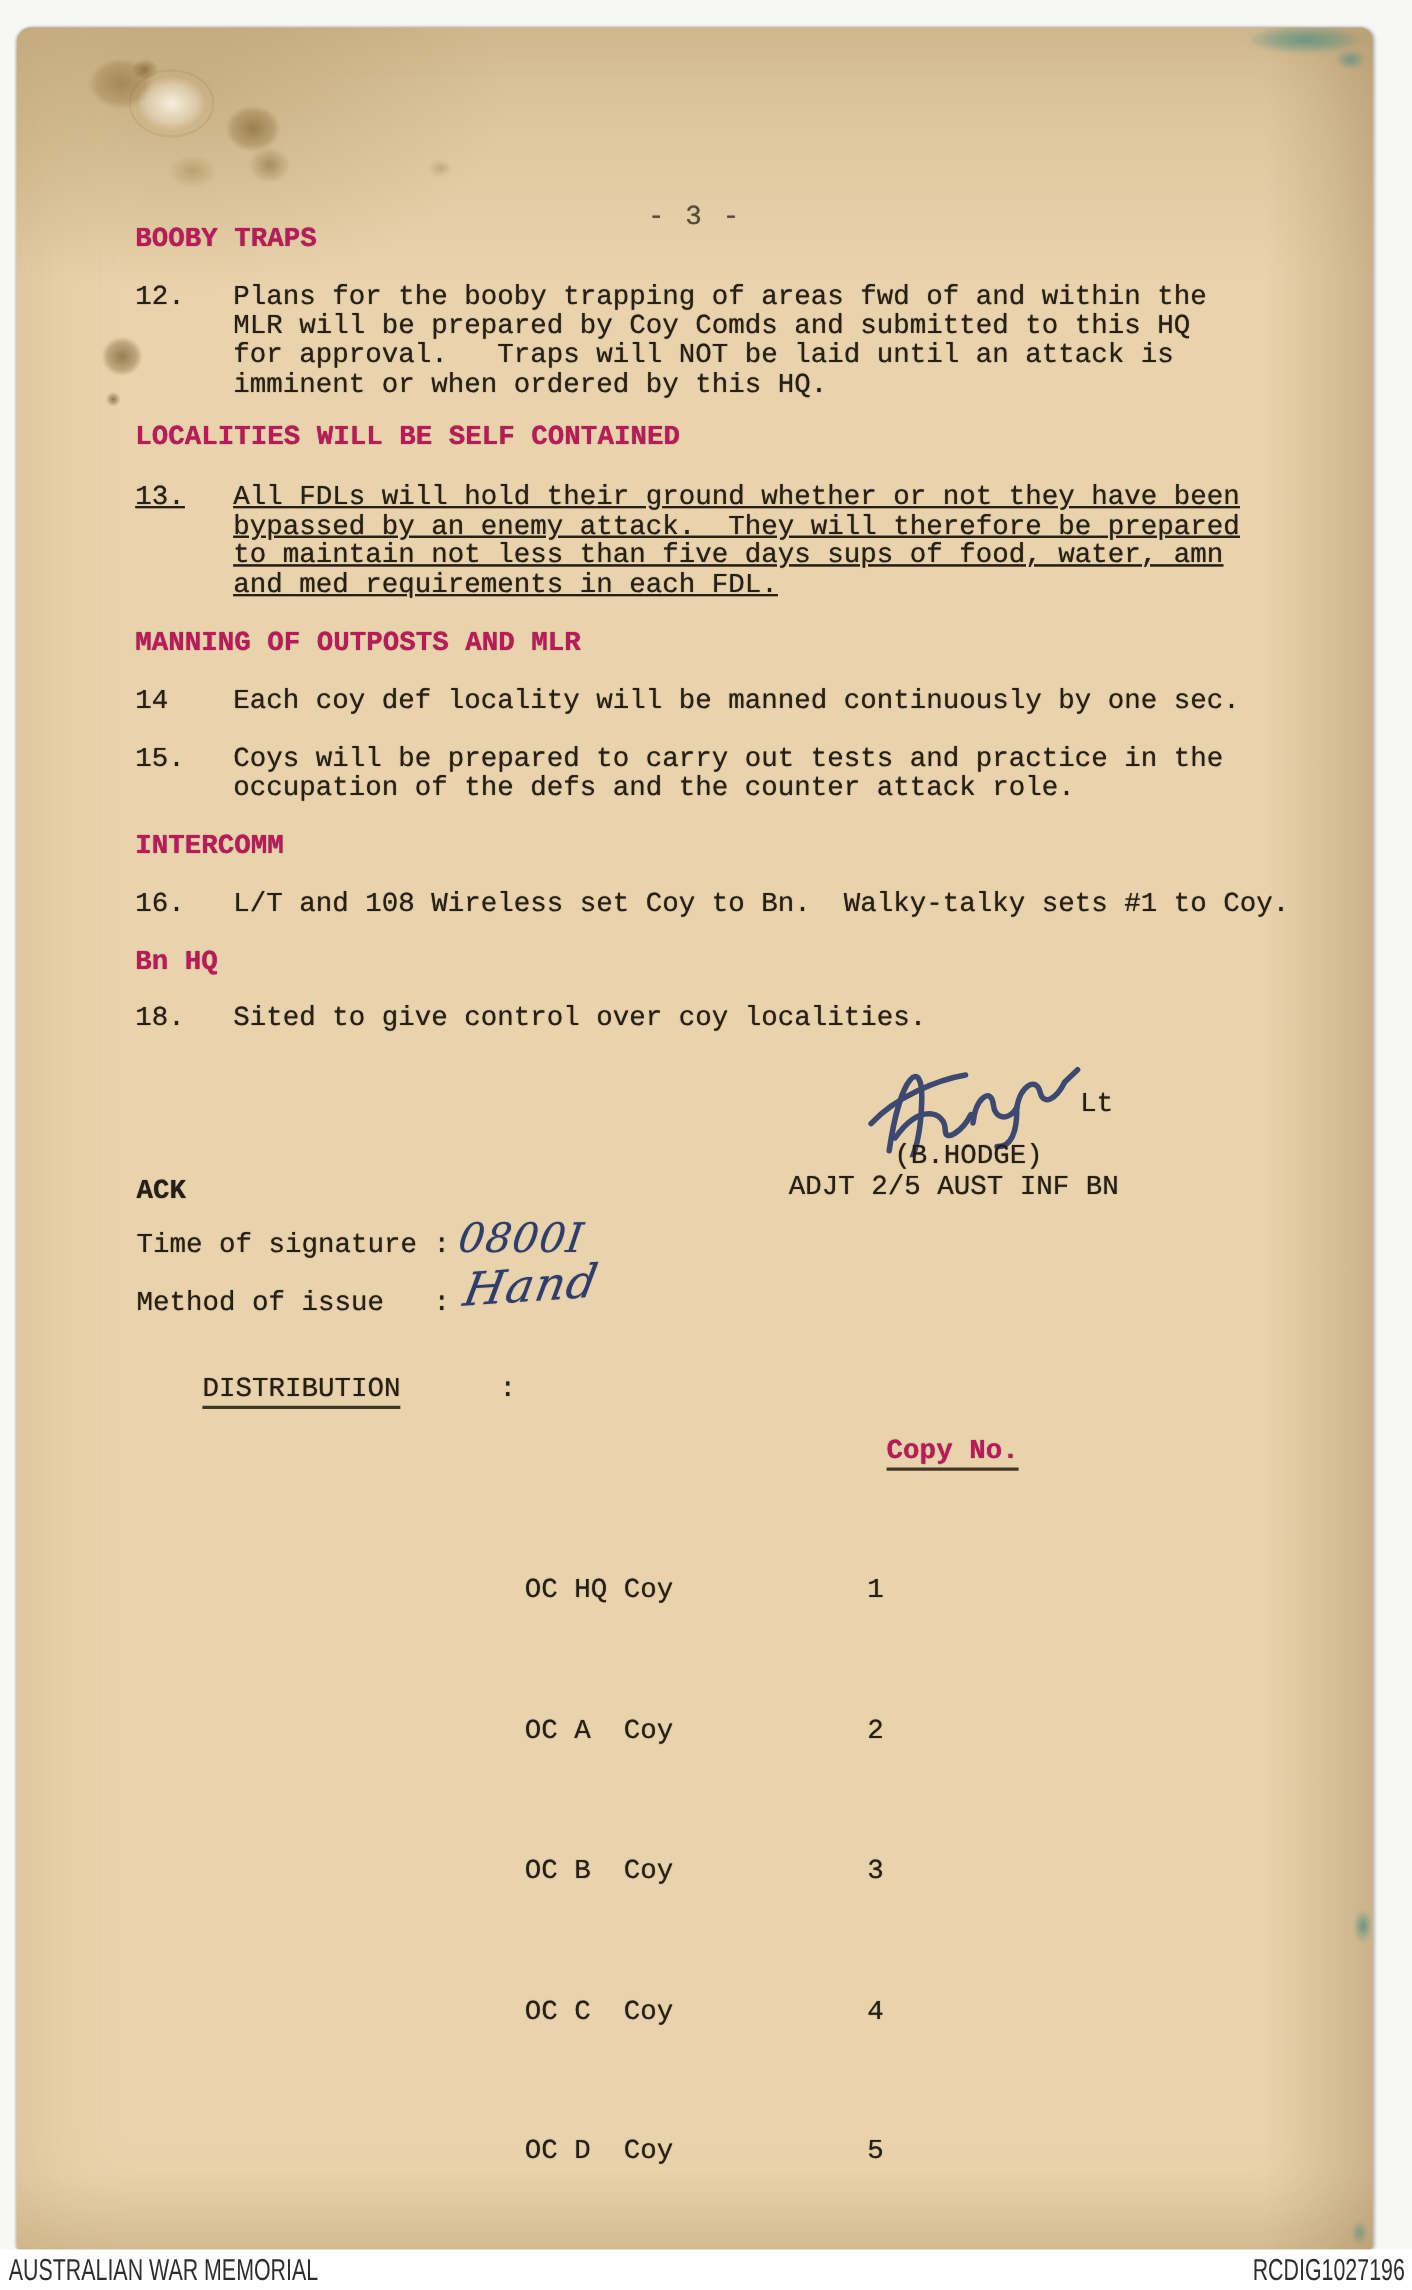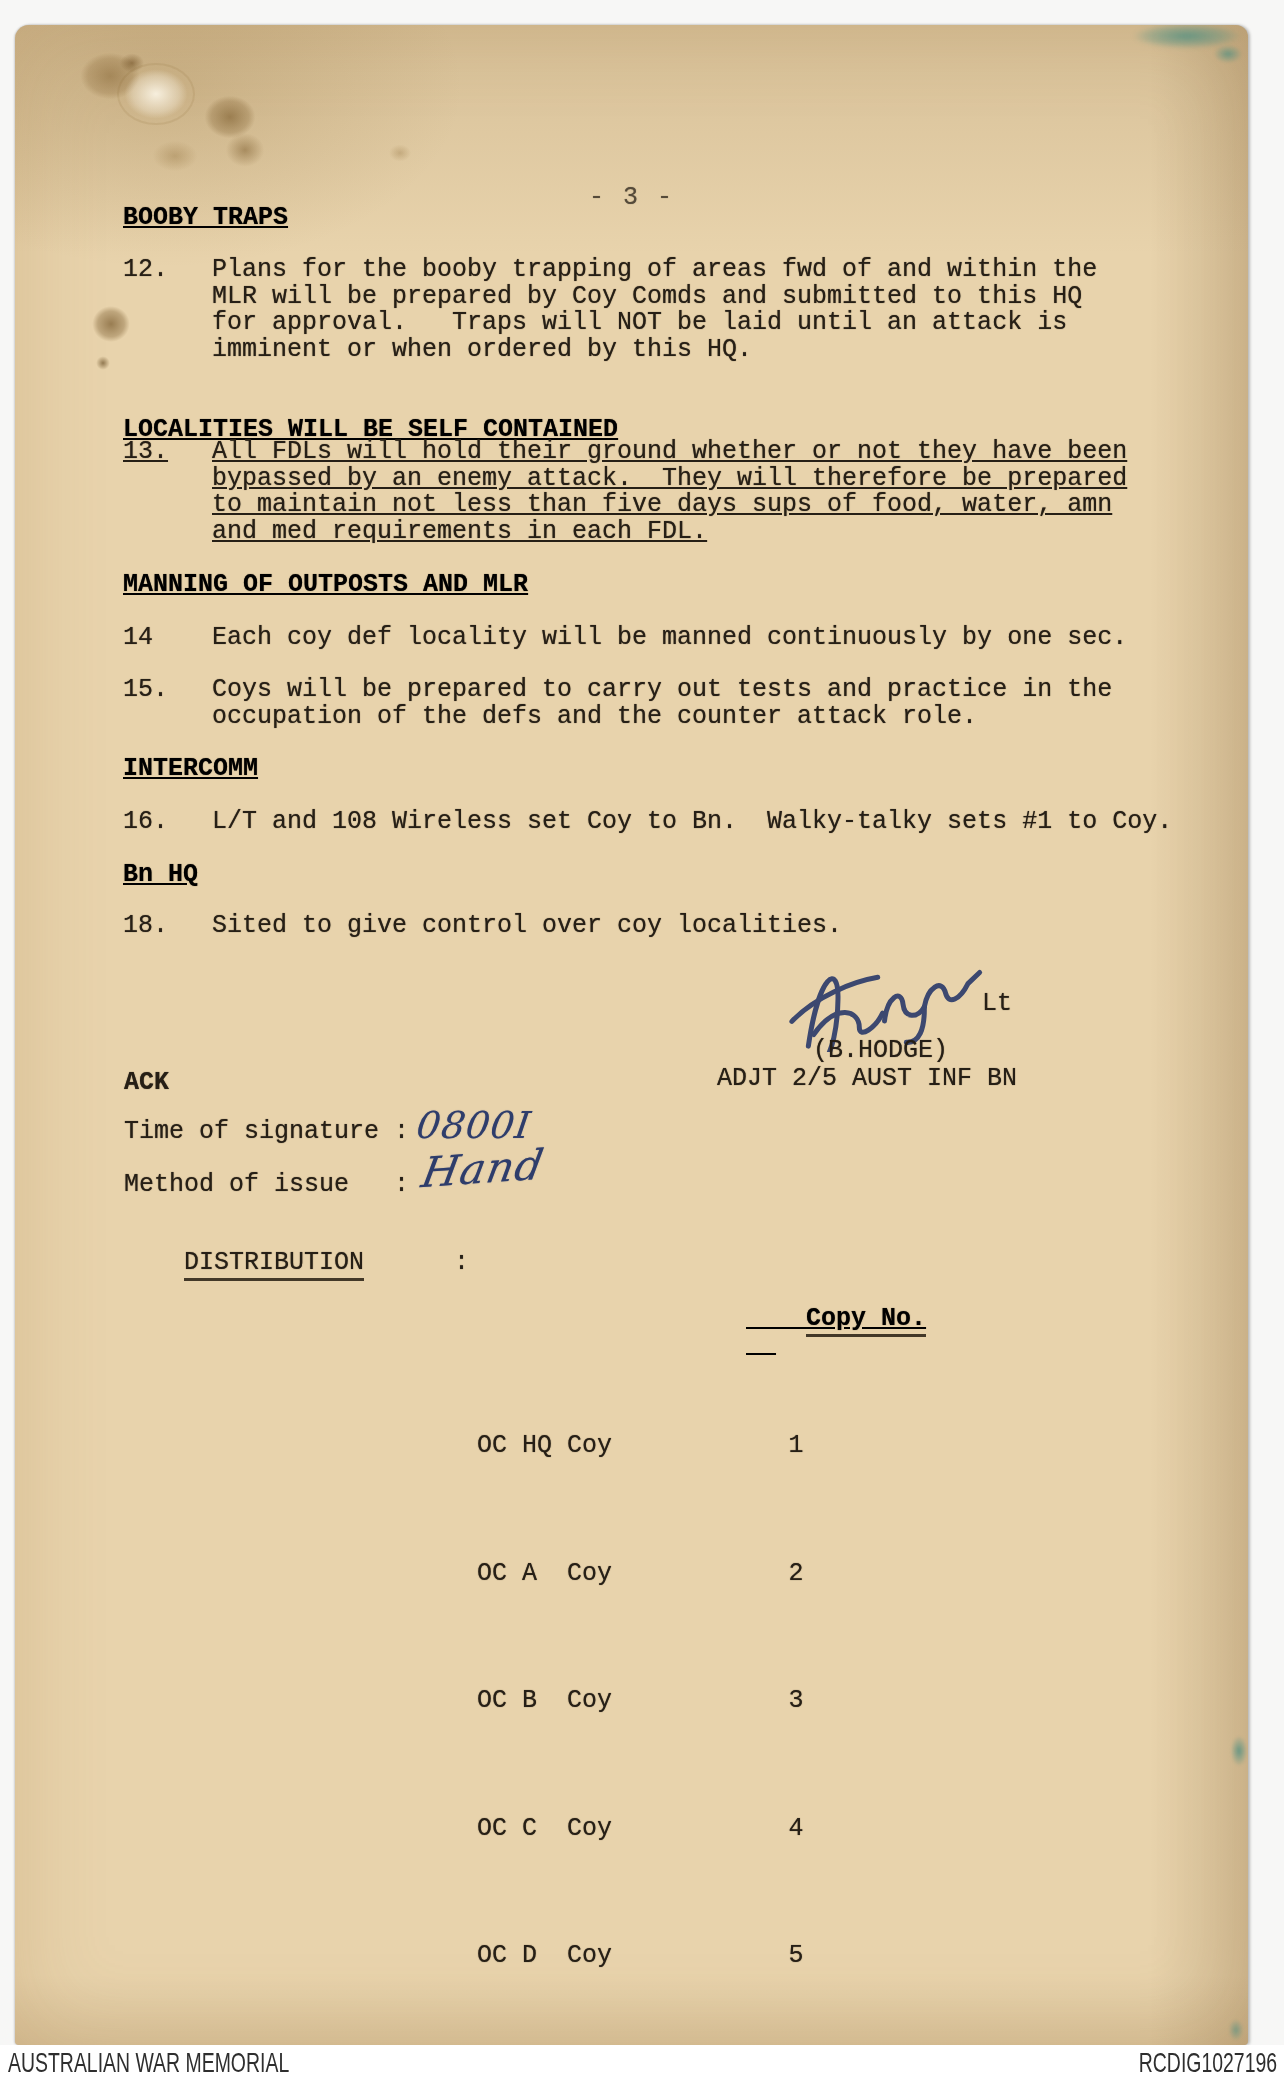--- a/index.html
+++ b/index.html
@@ -28,21 +28,21 @@
     background:
       radial-gradient(430px 260px at 12% 3%, rgba(130,95,40,.20), transparent 70%),
       linear-gradient(180deg, rgba(125,92,45,.16), rgba(125,92,45,0) 230px),
       linear-gradient(0deg, rgba(125,92,45,.12), rgba(125,92,45,0) 70px),
       linear-gradient(90deg, rgba(125,92,45,0) 92%, rgba(110,80,40,.18));
   }
   .typed{
     position:absolute;font-size:25px;line-height:26.5px;color:var(--ink);
     white-space:pre;text-shadow:0 0 1px rgba(38,28,16,.75);
   }
-  .hd{font-weight:bold;color:#000000;text-decoration:underline;}
+  .hd{font-weight:bold;color:#be185d;}
   .pageno{left:0;width:100%;text-align:center;opacity:.75;letter-spacing:2px;}
   .para{display:flex;}
   .pnum{width:89px;flex:none;}
   .ptext{white-space:pre;}
   .underline{border-bottom:3px solid rgba(38,28,16,.85);padding-bottom:1px;}
   .colon-gap{margin-left:90px;}
   .field{display:flex;align-items:flex-start;}
   .hand{
     font-family:"DejaVu Serif",serif;font-style:italic;color:var(--handwriting);
     text-shadow:0 0 1px rgba(40,55,110,.5);
@@ -96,21 +96,21 @@
 
   <div class="typed hd" style="left:108px;top:180px;">BOOBY TRAPS</div>
 
   <div class="typed para" style="left:108px;top:232px;">
     <span class="pnum">12.</span><span class="ptext">Plans for the booby trapping of areas fwd of and within the
 MLR will be prepared by Coy Comds and submitted to this HQ
 for approval.   Traps will NOT be laid until an attack is
 imminent or when ordered by this HQ.</span>
   </div>
 
-  <div class="typed hd" style="left:108px;top:360px;margin-top:32px;">LOCALITIES WILL BE SELF CONTAINED</div>
+  <div class="typed hd" style="left:108px;top:360px;">LOCALITIES WILL BE SELF CONTAINED</div>
 
   <div class="typed para" style="left:108px;top:414px;text-decoration:underline;">
     <span class="pnum">13.</span><span class="ptext">All FDLs will hold their ground whether or not they have been
 bypassed by an enemy attack.  They will therefore be prepared
 to maintain not less than five days sups of food, water, amn
 and med requirements in each FDL.</span>
   </div>
 
   <div class="typed hd" style="left:108px;top:547px;text-align:center;">MANNING OF OUTPOSTS AND MLR</div>
 

